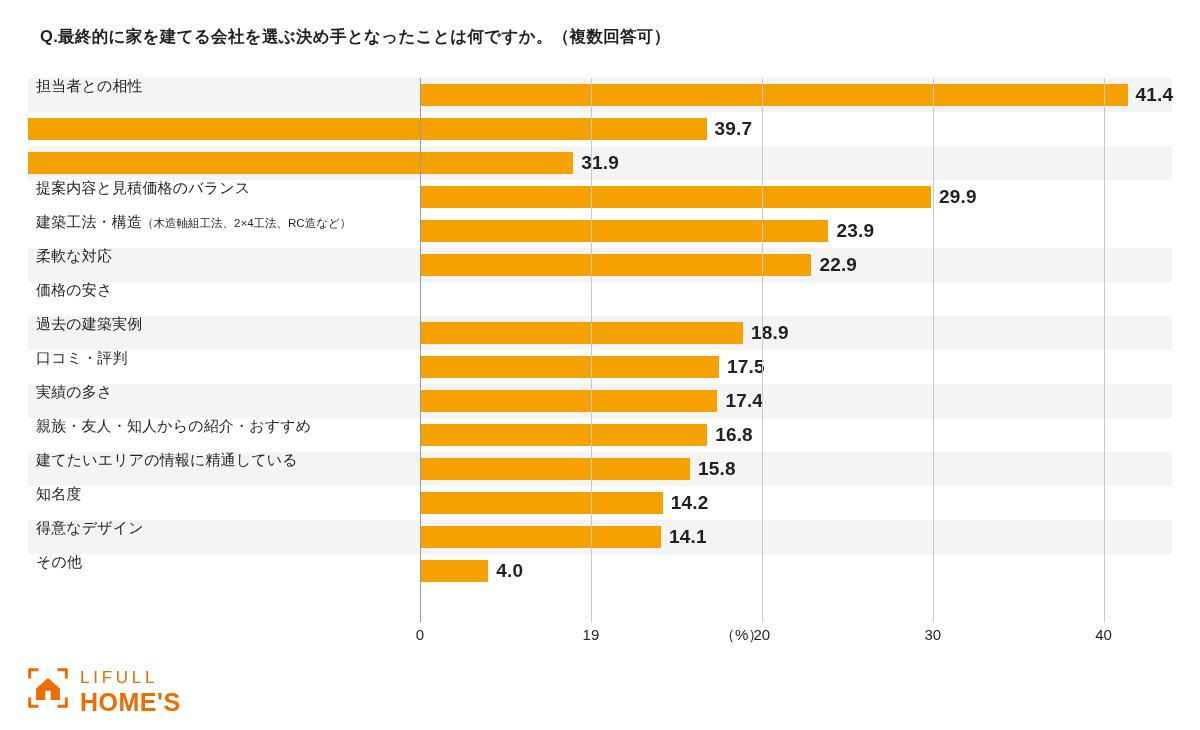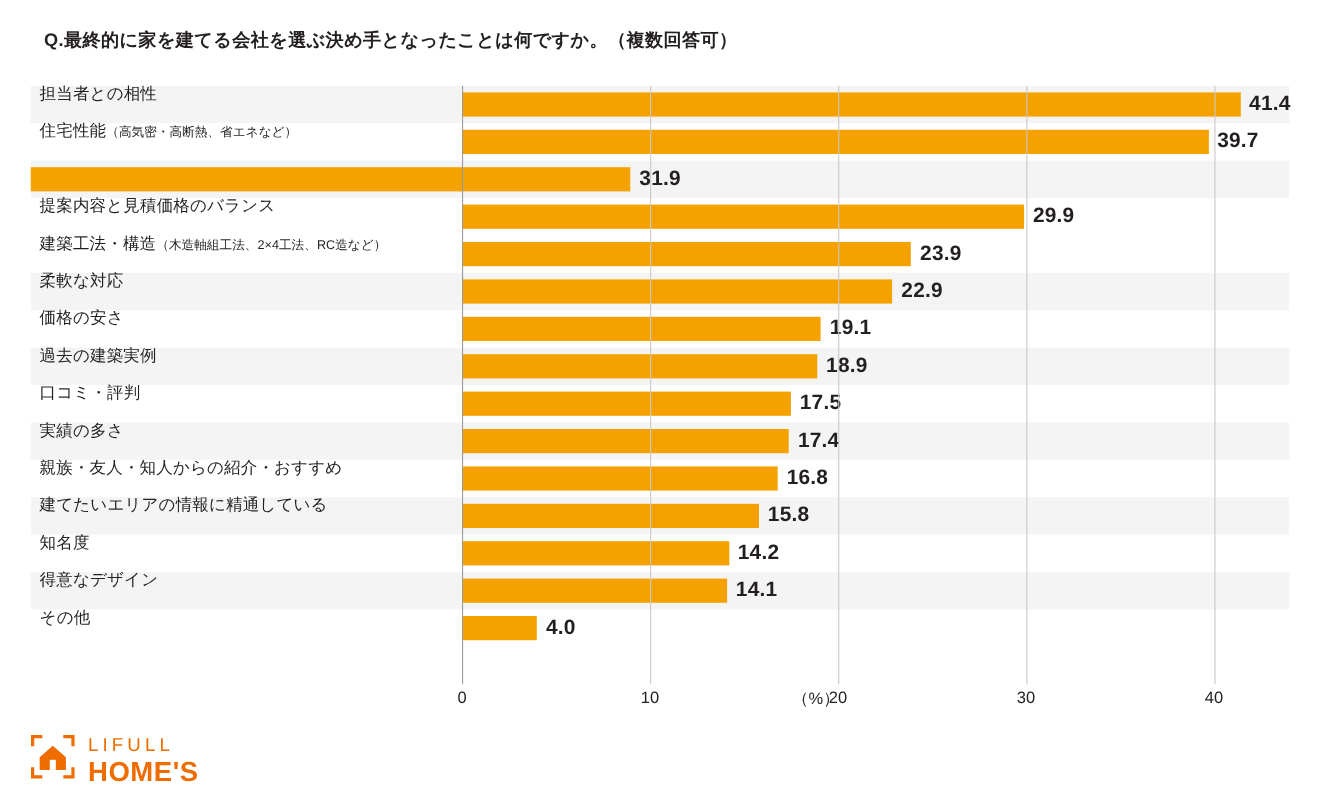--- a/index.html
+++ b/index.html
@@ -191,21 +191,20 @@
 
     <div class="rows" id="rows">
         <div class="row alt">
           <div class="row-label"><span>担当者との相性</span></div>
           <div class="bar-zone">
             <div class="bar" style="width: 707.564px; background: rgb(245, 162, 0);"></div>
             <div class="bar-value" style="left: 715.564px;">41.4</div>
           </div>
         </div>
         <div class="row">
-          <div class="row-label"><span>住宅性能</span><span class="sub">（高気密・高断熱、省エネなど）</span></div>
           <div class="bar-zone">
             <div class="bar" style="width: 678.509px; background: rgb(245, 162, 0);"></div>
             <div class="bar-value" style="left: 686.509px;">39.7</div>
           </div>
         </div>
         <div class="row alt">
           <div class="bar-zone">
             <div class="bar" style="width: 545.2px; background: rgb(245, 162, 0);"></div>
             <div class="bar-value" style="left: 553.2px;">31.9</div>
           </div>
@@ -226,24 +225,20 @@
         </div>
         <div class="row alt">
           <div class="row-label"><span>柔軟な対応</span></div>
           <div class="bar-zone">
             <div class="bar" style="width: 391.382px; background: rgb(245, 162, 0);"></div>
             <div class="bar-value" style="left: 399.382px;">22.9</div>
           </div>
         </div>
         <div class="row">
           <div class="row-label"><span>価格の安さ</span></div>
-          <div class="bar-zone">
-            <div class="bar" style="width: 326.436px; background: rgb(245, 162, 0);"></div>
-            <div class="bar-value" style="left: 334.436px;">19.1</div>
-          </div>
         </div>
         <div class="row alt">
           <div class="row-label"><span>過去の建築実例</span></div>
           <div class="bar-zone">
             <div class="bar" style="width: 323.018px; background: rgb(245, 162, 0);"></div>
             <div class="bar-value" style="left: 331.018px;">18.9</div>
           </div>
         </div>
         <div class="row">
           <div class="row-label"><span>口コミ・評判</span></div>
@@ -300,21 +295,21 @@
         <div class="gridline axis0" style="left: 0px;"></div>
         <div class="gridline" style="left: 170.909px;"></div>
         <div class="gridline" style="left: 341.818px;"></div>
         <div class="gridline" style="left: 512.727px;"></div>
         <div class="gridline" style="left: 683.636px;"></div>
       </div>
 
     <div class="xaxis" id="xaxis">
       <div class="xunit">（%）</div>
     <div class="xtick" style="left: 0px;">0</div>
-        <div class="xtick" style="left: 170.909px;">10</div>
+        <div class="xtick" style="left: 170.909px;">19</div>
         <div class="xtick" style="left: 341.818px; text-align: right;">20</div>
         <div class="xtick" style="left: 512.727px;">30</div>
         <div class="xtick" style="left: 683.636px;">40</div>
       </div>
 
   </div>
 
   <div class="logo">
     <svg class="logo-mark" viewBox="0 0 48 48" aria-hidden="true">
       <path d="M4 12 V4 H12" fill="none" stroke="#ee6c00" stroke-width="3.2" stroke-linecap="square"></path>

